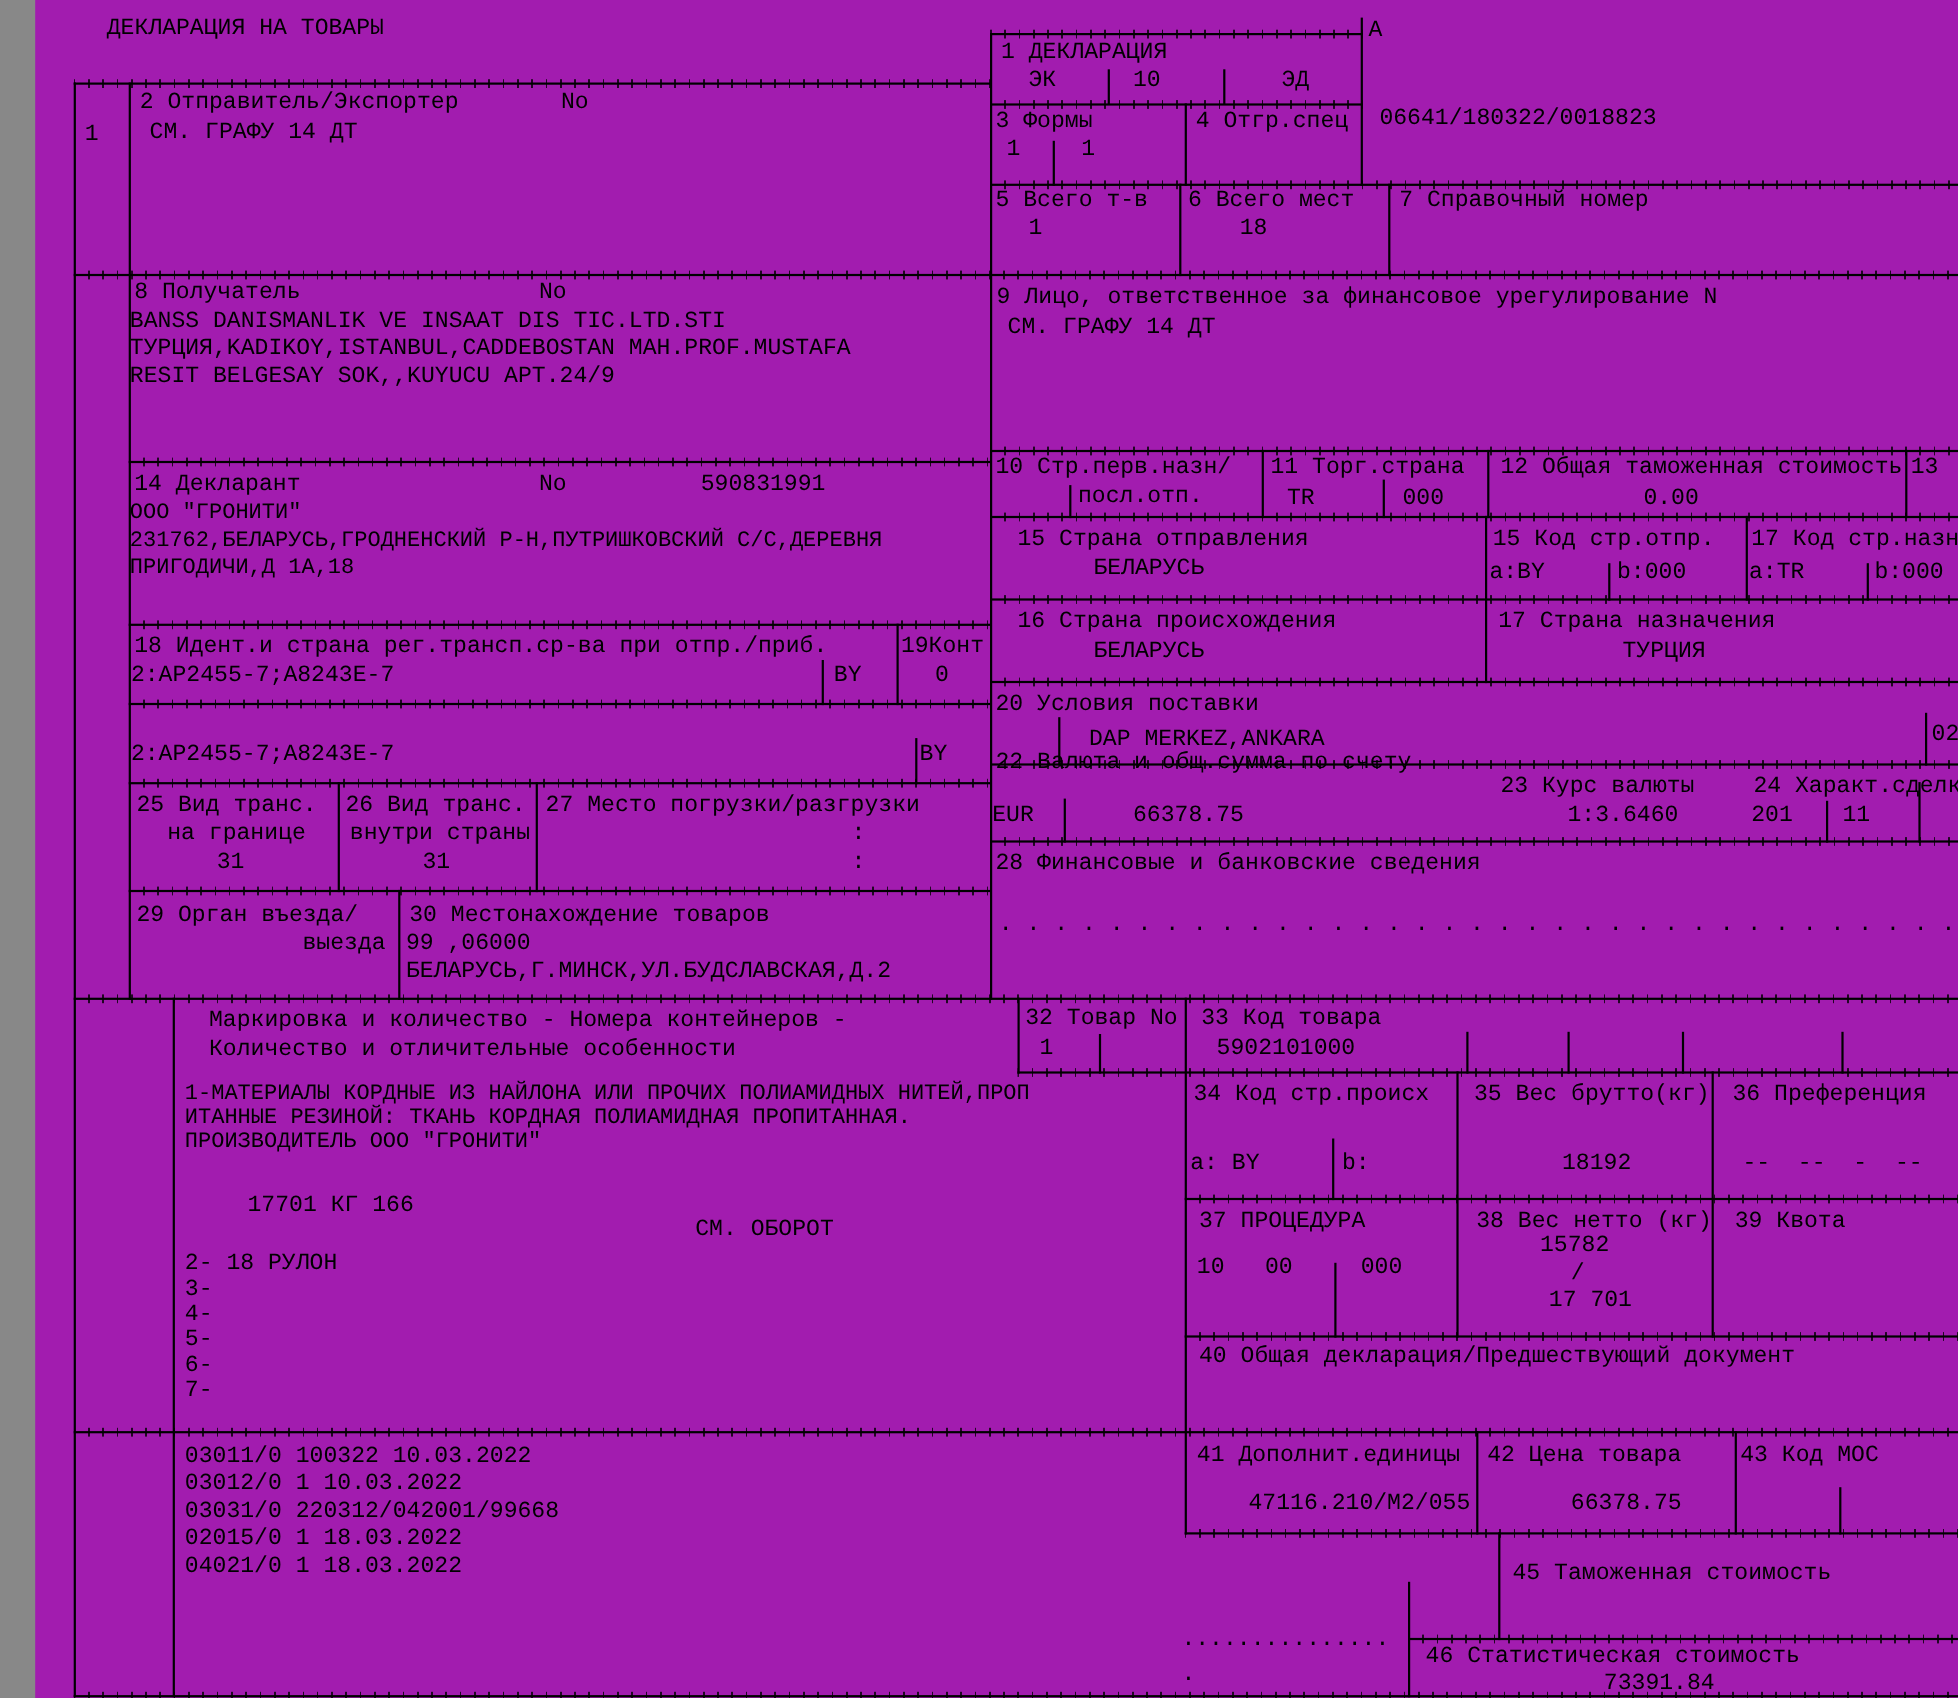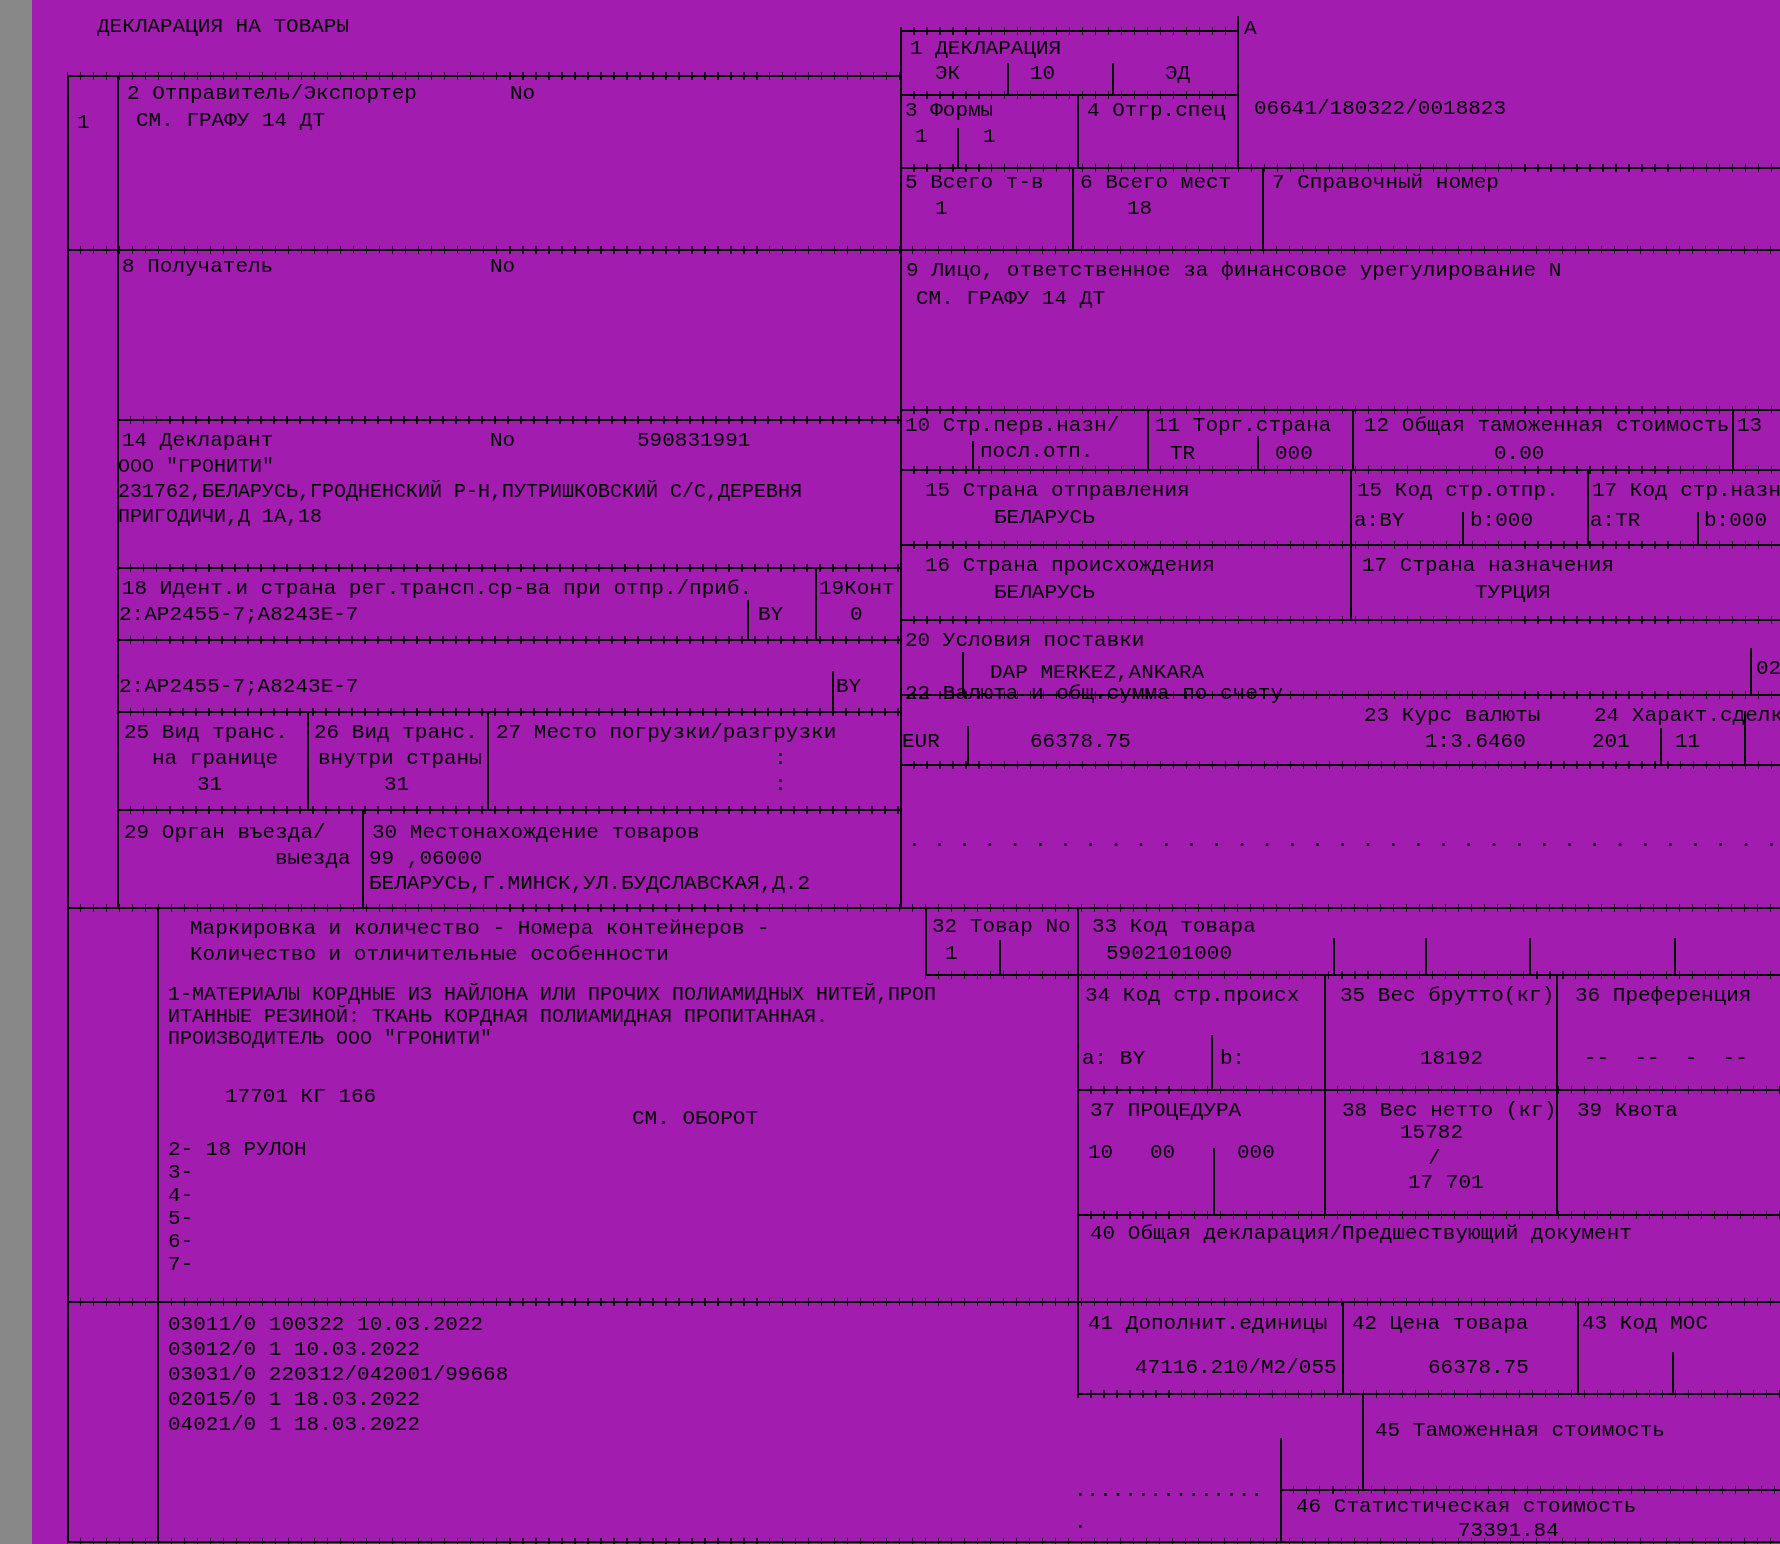--- a/index.html
+++ b/index.html
@@ -36,20 +36,23 @@
   <span class="t" style="left:951px;top:124px">1</span>
   <span class="t" style="left:1055px;top:98px">4 Отгр.спец</span>
   <span class="t" style="left:873px;top:170px">5 Всего т-в</span>
   <span class="t" style="left:903px;top:196px">1</span>
   <span class="t" style="left:1048px;top:170px">6 Всего мест</span>
   <span class="t" style="left:1095px;top:196px">18</span>
   <span class="t" style="left:1240px;top:170px">7 Справочный номер</span>
 
   <span class="t" style="left:90px;top:254px">8 Получатель</span>
   <span class="t" style="left:458px;top:254px">No</span>
+  <span class="t" style="left:86px;top:280px">BANSS DANISMANLIK VE INSAAT DIS TIC.LTD.STI
+ТУРЦИЯ,KADIKOY,ISTANBUL,CADDEBOSTAN MAH.PROF.MUSTAFA
+RESIT BELGESAY SOK,,KUYUCU APT.24/9</span>
   <span class="t" style="left:874px;top:258px">9 Лицо, ответственное за финансовое урегулирование N</span>
   <span class="t" style="left:884px;top:286px">СМ. ГРАФУ 14 ДТ</span>
 
   <span class="t" style="left:873px;top:413px">10 Стр.перв.назн/</span>
   <span class="t" style="left:948px;top:439px">посл.отп.</span>
   <span class="t" style="left:1123px;top:413px">11 Торг.страна</span>
   <span class="t" style="left:1138px;top:441px">TR</span>
   <span class="t" style="left:1243px;top:441px">000</span>
   <span class="t" style="left:1332px;top:413px">12 Общая таможенная стоимость</span>
   <span class="t" style="left:1462px;top:441px">0.00</span>
@@ -87,20 +90,21 @@
   <span class="t" style="left:958px;top:660px">DAP MERKEZ,ANKARA</span>
   <span class="t" style="left:1724px;top:656px">02</span>
   <span class="t" style="left:873px;top:681px">22 Валюта и общ.сумма по счету</span>
   <span class="t" style="left:870px;top:729px">EUR</span>
   <span class="t" style="left:998px;top:729px">66378.75</span>
   <span class="t" style="left:1332px;top:703px">23 Курс валюты</span>
   <span class="t" style="left:1393px;top:729px">1:3.6460</span>
   <span class="t" style="left:1562px;top:703px">24 Характ.сделки</span>
   <span class="t" style="left:1560px;top:729px">201</span>
   <span class="t" style="left:1643px;top:729px">11</span>
+  <span class="t" style="left:873px;top:773px">28 Финансовые и банковские сведения</span>
   <span class="t" style="left:876px;top:828px">. . . . . . . . . . . . . . . . . . . . . . . . . . . . . . . . . . .</span>
 
   <span class="t" style="left:92px;top:720px">25 Вид транс.</span>
   <span class="t" style="left:120px;top:746px">на границе</span>
   <span class="t" style="left:165px;top:772px">31</span>
   <span class="t" style="left:282px;top:720px">26 Вид транс.</span>
   <span class="t" style="left:286px;top:746px">внутри страны</span>
   <span class="t" style="left:352px;top:772px">31</span>
   <span class="t" style="left:464px;top:720px">27 Место погрузки/разгрузки</span>
   <span class="t" style="left:742px;top:746px">:</span>

